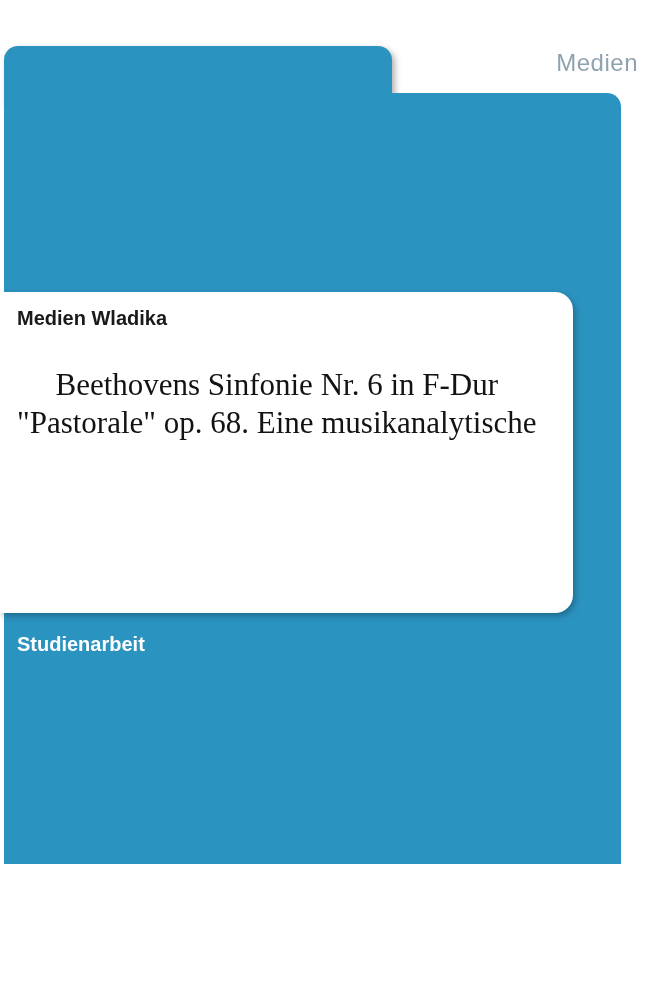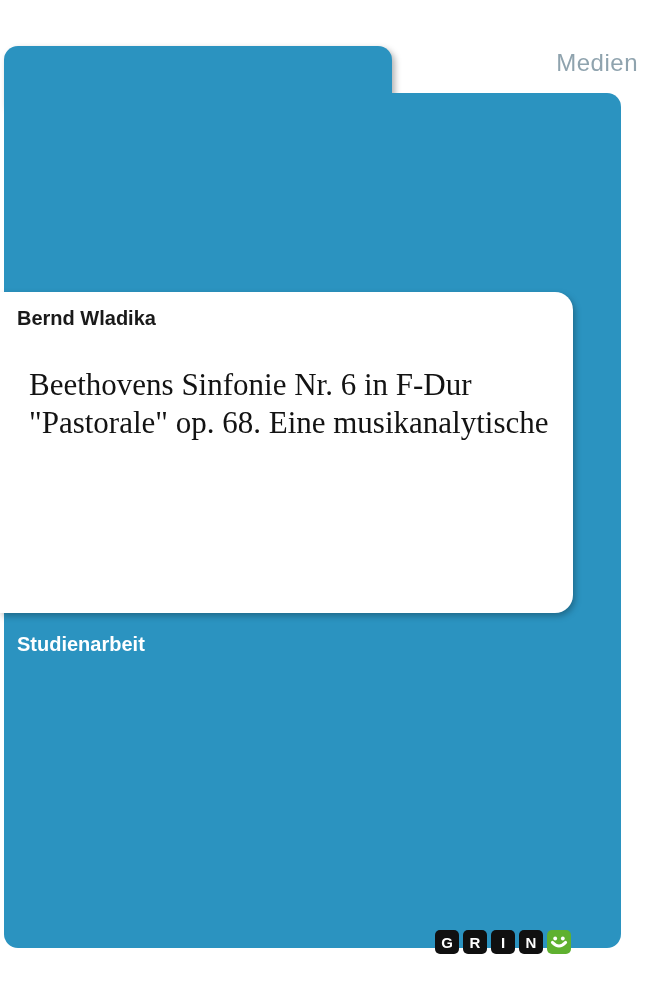--- a/index.html
+++ b/index.html
@@ -6,24 +6,25 @@
     --teal: #2b93c0;
     --category: #8fa3ae;
     --logo-green: #5fb130;
     --logo-black: #101010;
   }
   * { margin: 0; padding: 0; box-sizing: border-box; }
   html, body { background: #ffffff; }
   .page {
     position: relative;
     width: 671px;
-    height: 1000px;
+    height: 864px;
     background: #ffffff;
     overflow: hidden;
     font-family: "Liberation Sans", sans-serif;
+    text-align: center;
   }
   .category-label {
     position: absolute;
     top: 49px;
     right: 33px;
     font-size: 24px;
     letter-spacing: 0.5px;
     color: var(--category);
     font-weight: 400;
   }
@@ -67,21 +68,21 @@
   .book-title {
     position: absolute;
     left: 17px;
     top: 74px;
     font-family: "Liberation Serif", serif;
     font-size: 31px;
     line-height: 38px;
     color: #131313;
     font-weight: 400;
   }
-  .book-title .title-line { white-space: nowrap; margin-left: 12px; }
+  .book-title .title-line { white-space: nowrap; }
   .document-type-label {
     position: absolute;
     left: 17px;
     top: 633px;
     font-size: 20px;
     font-weight: 700;
     color: #ffffff;
   }
   .grin-logo {
     position: absolute;
@@ -111,21 +112,21 @@
 <body>
 
 <div class="page">
 
   <div class="category-label">Medien</div>
 
   <div class="folder-tab"></div>
   <div class="folder-body"></div>
 
   <div class="title-card">
-    <div class="author-name">Bernd Wladika</div>
+    <div class="author-name">Medien Wladika</div>
     <div class="book-title">
       <div class="title-line">Beethovens Sinfonie Nr. 6 in F-Dur</div>
       <div class="title-line">"Pastorale" op. 68. Eine musikanalytische</div>
     </div>
   </div>
 
   <div class="document-type-label">Studienarbeit</div>
 
   <div class="grin-logo">
     <div class="logo-tile">G</div>

